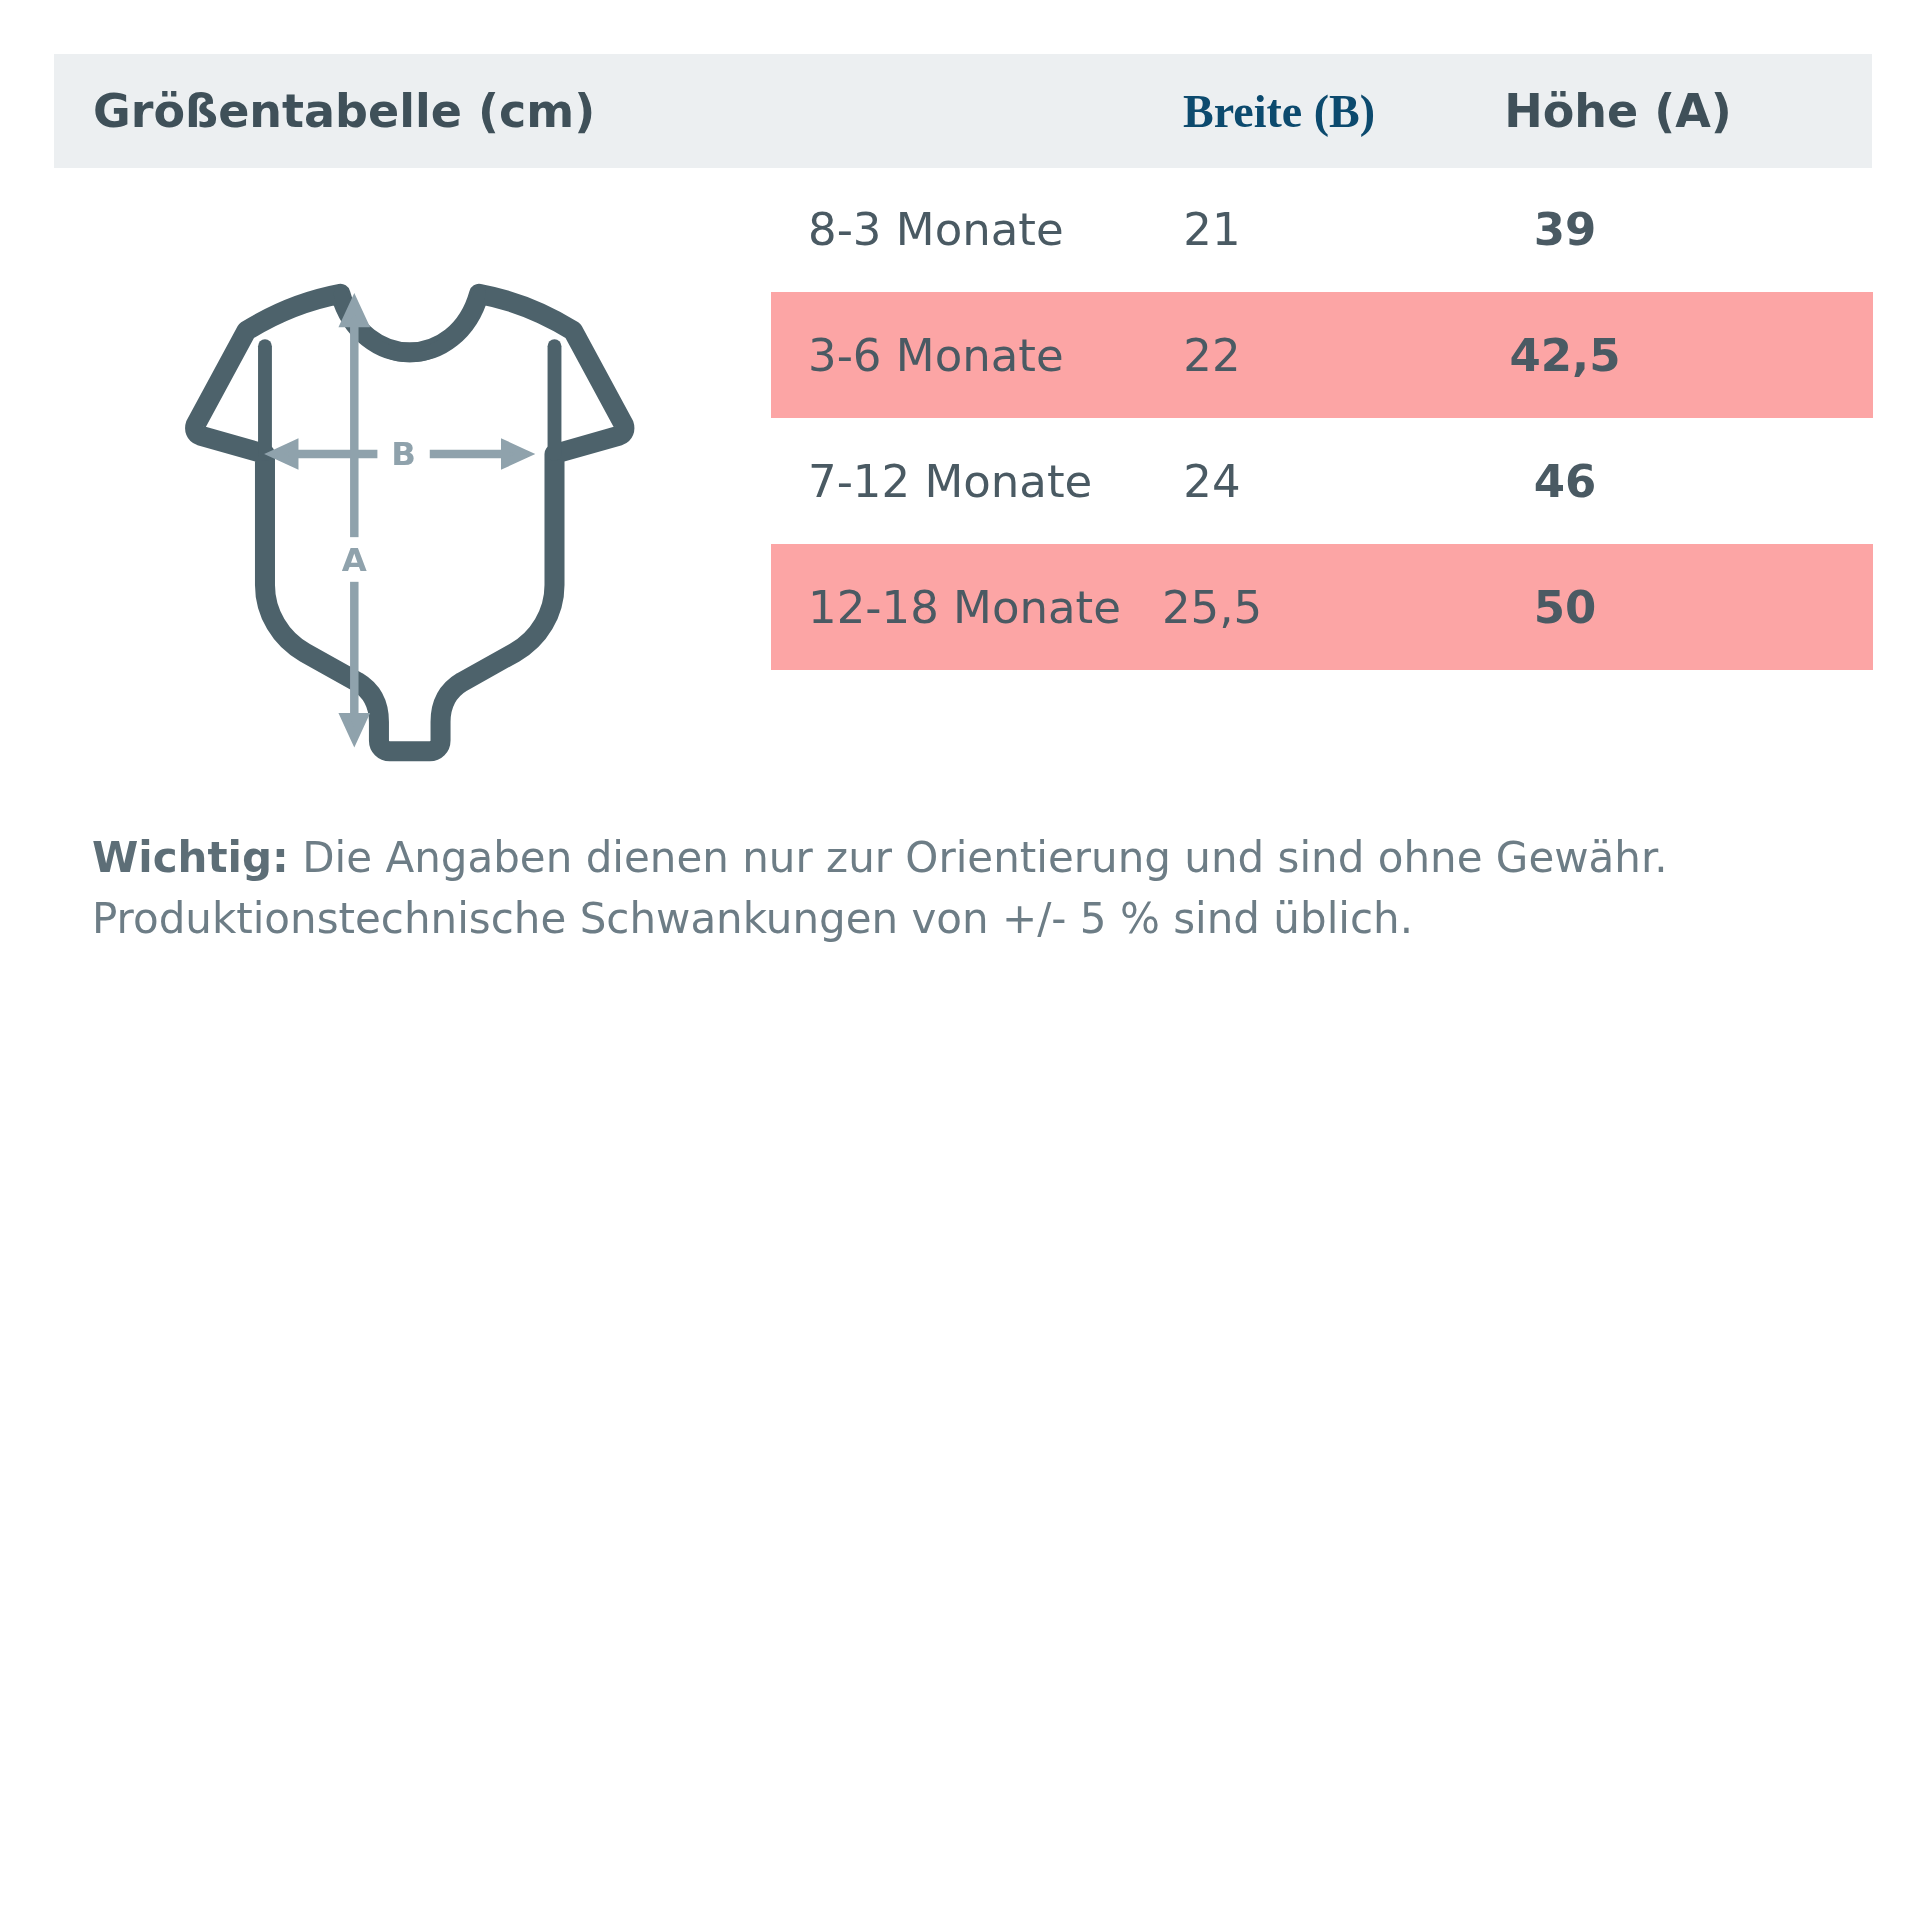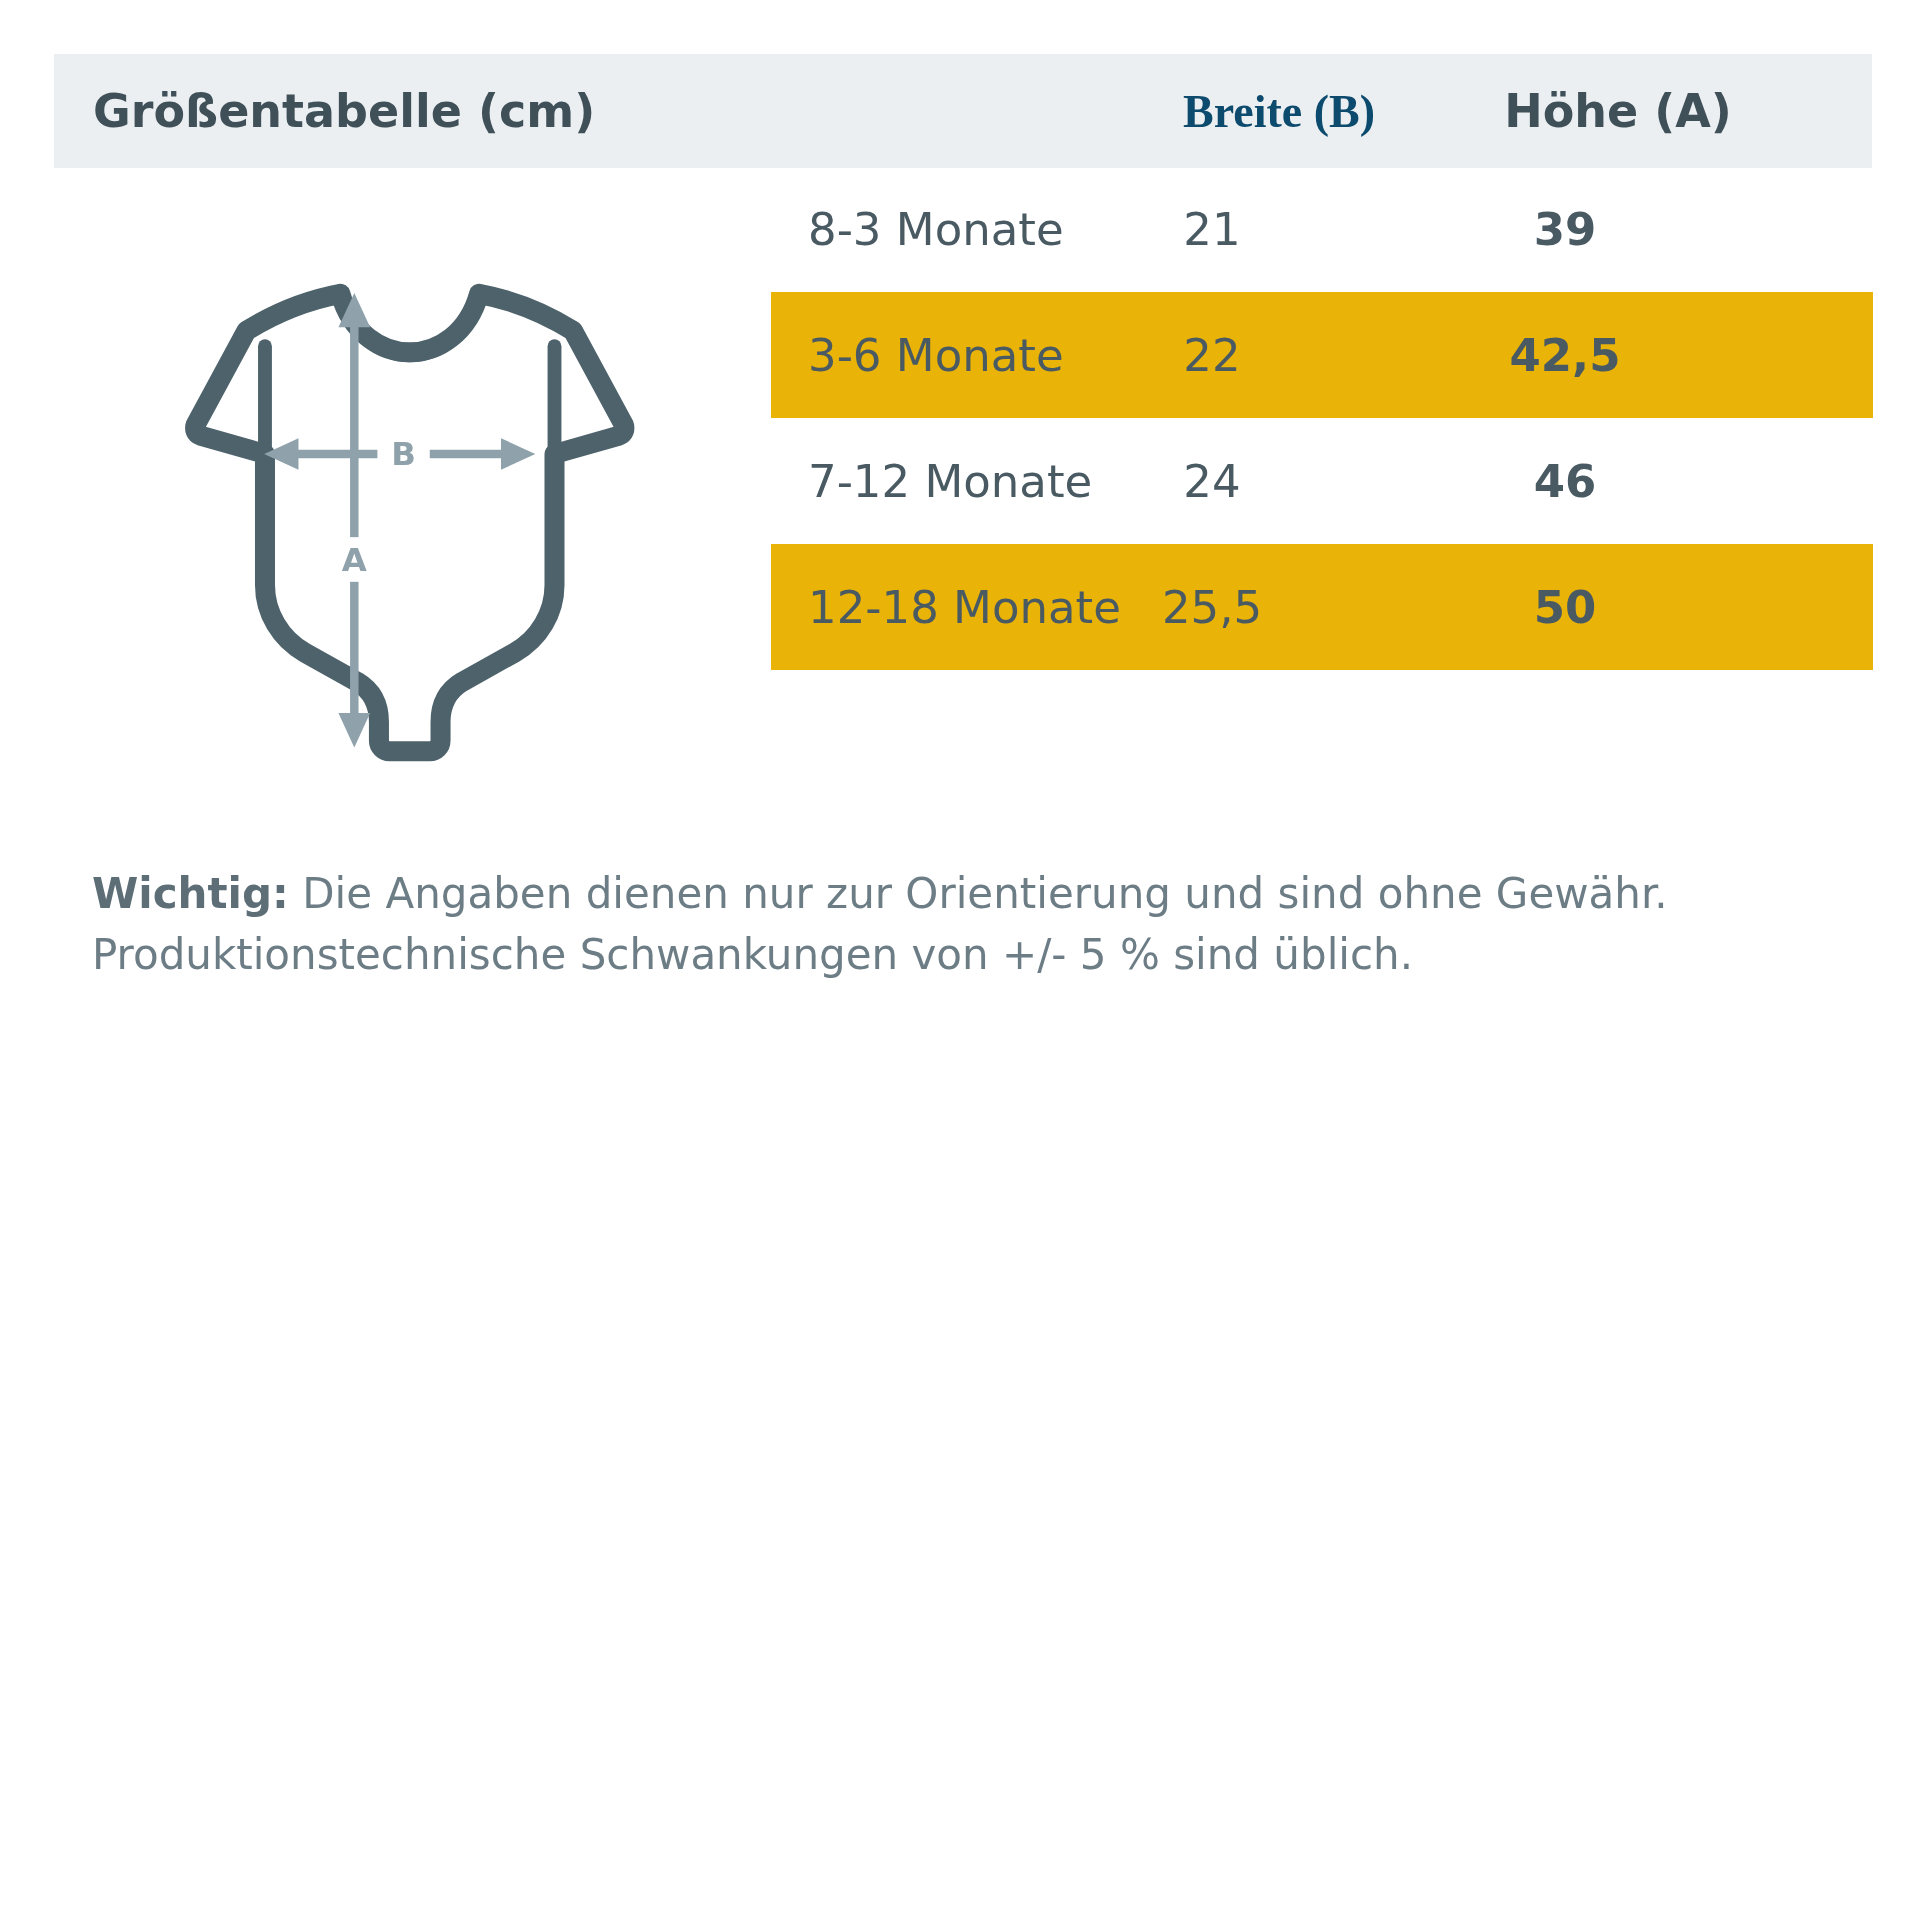--- a/index.html
+++ b/index.html
@@ -81,21 +81,21 @@
     top: 166px;
     width: 1102px;
   }
   .row {
     position: relative;
     height: 126px;
     display: flex;
     align-items: center;
   }
   .row.alt {
-    background: #eab308;
+    background: #fca5a5;
   }
   .cell-size {
     position: absolute;
     left: 37px;
     font-size: 45px;
     color: #4a5a63;
     white-space: nowrap;
   }
   .cell-b {
     position: absolute;
@@ -112,21 +112,21 @@
     text-align: center;
     font-size: 45px;
     color: #4a5a63;
     font-weight: bold;
   }
 
   
   .note {
     position: absolute;
     left: 92px;
-    top: 864px;
+    top: 828px;
     width: 1772px;
     font-size: 42px;
     line-height: 1.45;
     color: #6d7d86;
   }
   .note b {
     color: #5d6e77;
     font-weight: bold;
   }
 </style>

